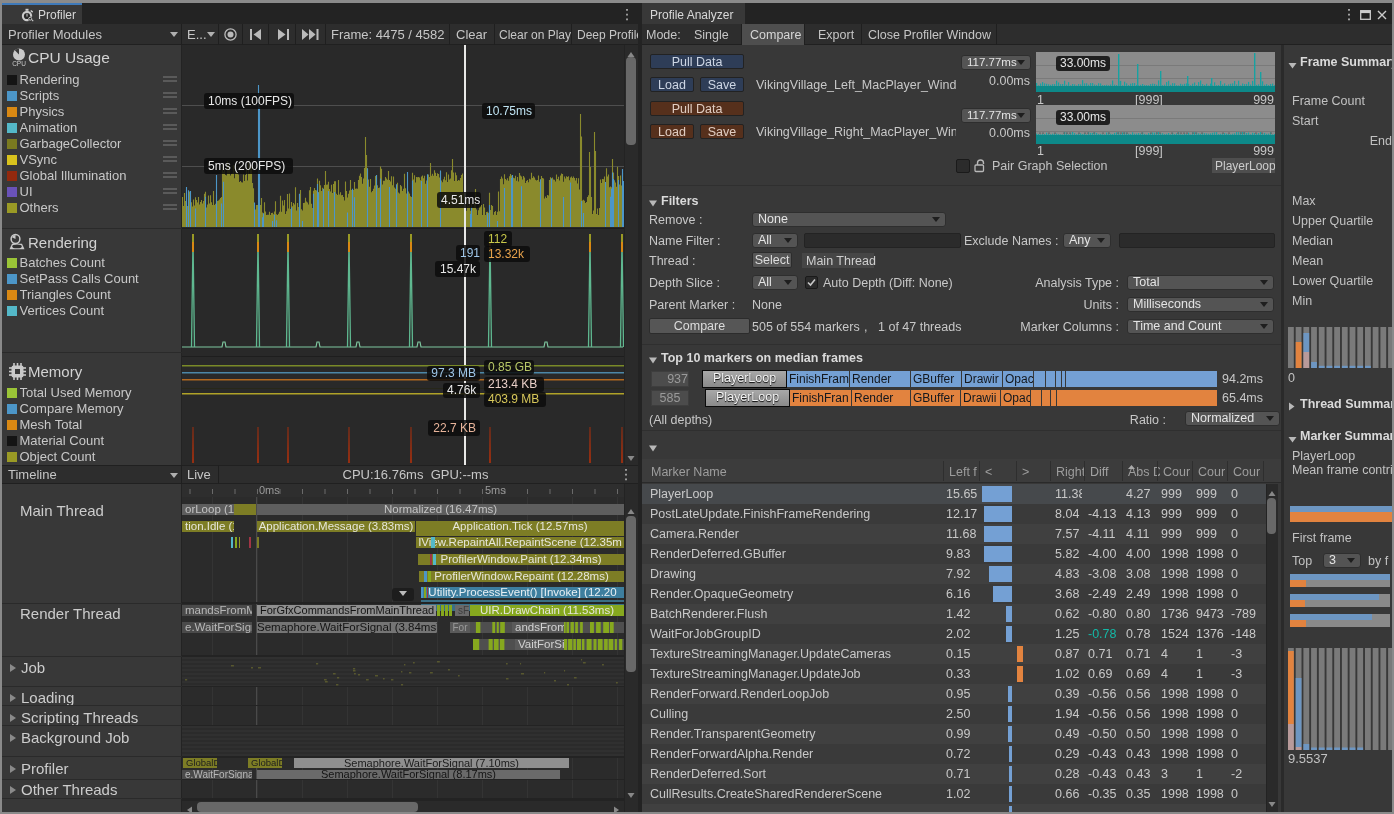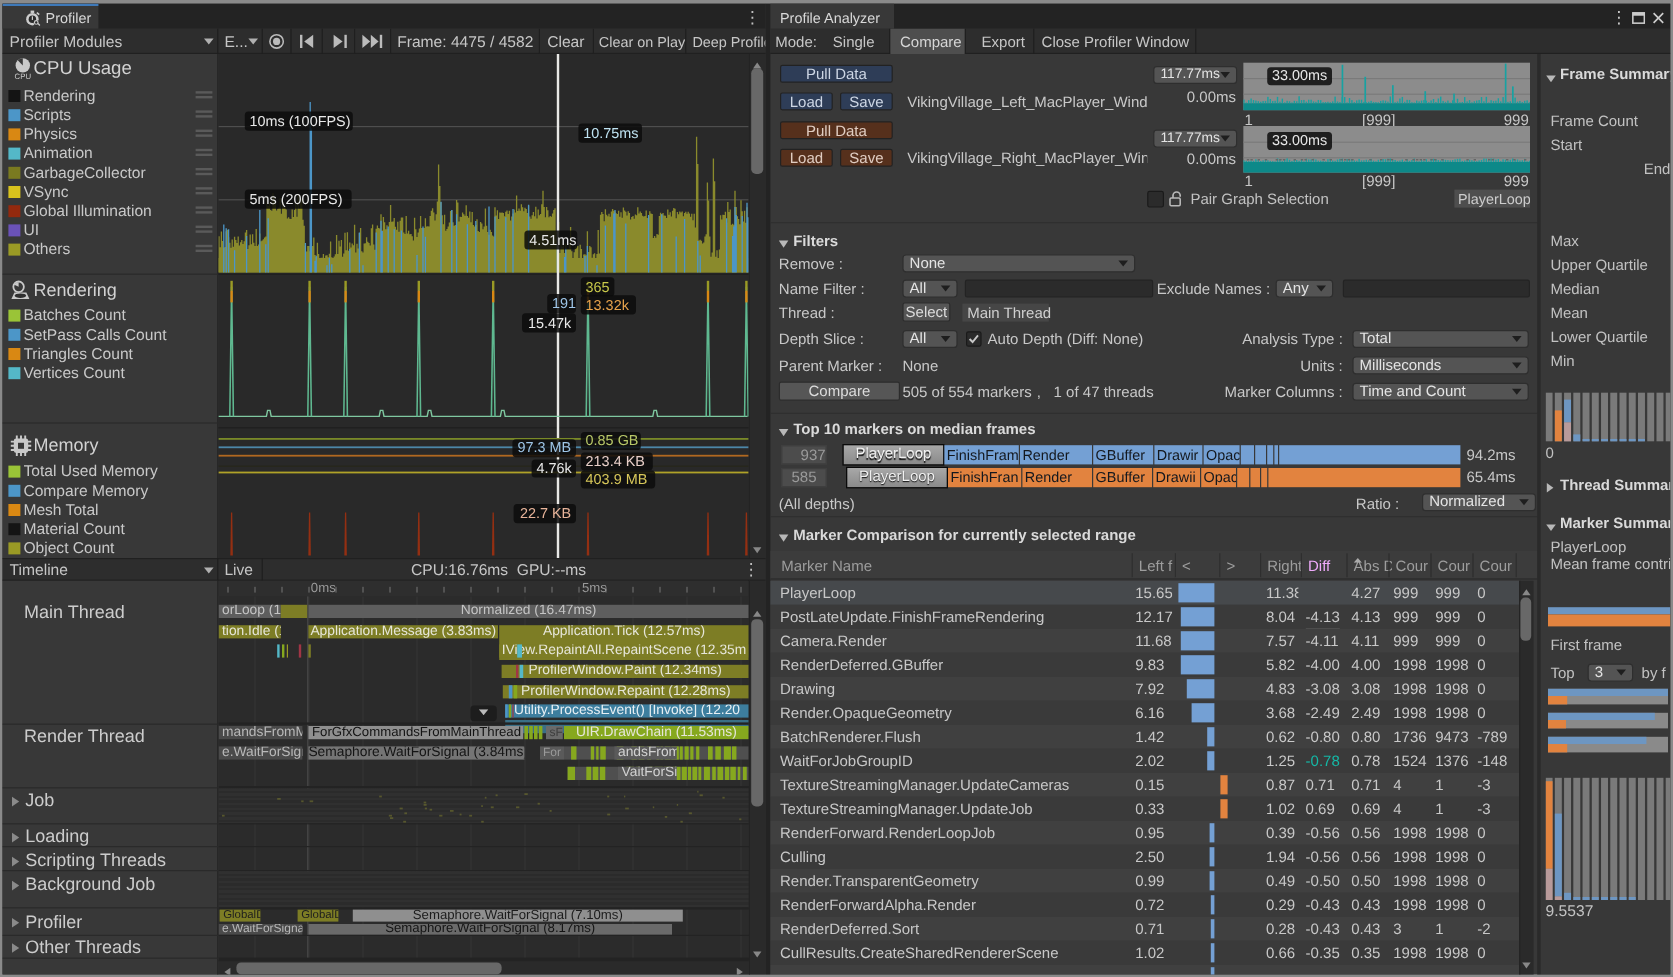--- a/index.html
+++ b/index.html
@@ -188,21 +188,21 @@
         <rect x="307" y="5" width="2" height="8" fill="#9a9a25"></rect>
         <path d="M406.5 118 L408 10 L409.5 118" fill="none" stroke="#5fb890" stroke-width="1.3"></path>
         <rect x="407" y="13" width="2" height="10" fill="#d98813"></rect>
         <rect x="407" y="5" width="2" height="8" fill="#9a9a25"></rect>
         <path d="M438.5 118 L440 10 L441.5 118" fill="none" stroke="#5fb890" stroke-width="1.3"></path>
         <rect x="439" y="13" width="2" height="10" fill="#d98813"></rect>
         <rect x="439" y="5" width="2" height="8" fill="#9a9a25"></rect>
       </svg>
       <div class="a badge" style="left:438px;top:242px;width:24px;height:16px;line-height:16px;color:#9fc6e8;text-align:right;">191</div>
       <div class="a badge" style="left:417px;top:258px;width:45px;height:16px;line-height:16px;text-align:right;">15.47k</div>
-      <div class="a badge" style="left:466px;top:228px;width:28px;height:16px;line-height:16px;color:#c8c84a;">365</div>
+      <div class="a badge" style="left:466px;top:228px;width:28px;height:16px;line-height:16px;color:#c8c84a;">112</div>
       <div class="a badge" style="left:466px;top:243px;width:46px;height:16px;line-height:16px;color:#e8a34c;">13.32k</div>
       <svg class="a" style="left:180px;top:353px;" width="442" height="109" viewBox="0 0 442 109">
         <rect x="0" y="9" width="442" height="1.5" fill="#7a8a28"></rect>
         <rect x="0" y="16" width="442" height="1.5" fill="#4c87a8"></rect>
         <rect x="0" y="23" width="442" height="1.5" fill="#b06820"></rect>
         <rect x="0" y="32" width="442" height="1" fill="#27271a"></rect>
         <rect x="0" y="37" width="442" height="1.5" fill="#b0a228"></rect>
         <path d="M10.5 107 L11 71 L11.5 107" fill="none" stroke="#942f12" stroke-width="1.1"></path>
         <path d="M75.5 107 L76 71 L76.5 107" fill="none" stroke="#942f12" stroke-width="1.1"></path>
         <path d="M105.5 107 L106 71 L106.5 107" fill="none" stroke="#942f12" stroke-width="1.1"></path>
@@ -269,21 +269,21 @@
       <div class="a" style="left:480px;top:494px;width:1px;height:303px;background:#343434;"></div>
       <div class="a" style="left:525px;top:494px;width:1px;height:303px;background:#343434;"></div>
       <div class="a" style="left:570px;top:494px;width:1px;height:303px;background:#343434;"></div>
       <div class="a" style="left:615px;top:494px;width:1px;height:303px;background:#343434;"></div>
       <div class="a" style="left:254px;top:494px;width:1px;height:303px;background:#4a4a4a;"></div>
       <div class="a tx" style="left:180px;top:501px;width:52px;height:11px;background:#5e5e5e;font-size:11.5px;line-height:11px;color:#c4c4c4;text-align:left;padding:0 3px;">orLoop (1.6</div>
       <div class="a" style="left:232px;top:501px;width:22px;height:11px;background:#7d7d25;"></div>
       <div class="a tx" style="left:255px;top:501px;width:367px;height:11px;background:#5e5e5e;font-size:11.5px;line-height:11px;color:#c4c4c4;text-align:center;">Normalized (16.47ms)</div>
       <div class="a tx" style="left:180px;top:518px;width:52px;height:11px;background:#7d7d25;font-size:11.5px;line-height:11px;color:#e6e6da;text-align:left;padding:0 3px;">tion.Idle (1</div>
       <div class="a tx" style="left:255px;top:518px;width:158px;height:11px;background:#7d7d25;font-size:11.5px;line-height:11px;color:#e6e6da;text-align:center;">Application.Message (3.83ms)</div>
-      <div class="a tx" style="left:414px;top:518px;width:208px;height:29px;background:#7d7d25;font-size:11.5px;line-height:11px;color:#e6e6da;text-align:center;">Application.Tick (12.57ms)</div>
+      <div class="a tx" style="left:414px;top:518px;width:208px;height:15px;background:#7d7d25;font-size:11.5px;line-height:11px;color:#e6e6da;text-align:center;">Application.Tick (12.57ms)</div>
       <div class="a" style="left:229px;top:534px;width:2px;height:11px;background:#54b8c8;"></div>
       <div class="a" style="left:233px;top:534px;width:2px;height:11px;background:#86a81e;"></div>
       <div class="a" style="left:237px;top:534px;width:1px;height:11px;background:#9a9a25;"></div>
       <div class="a" style="left:247px;top:534px;width:2px;height:11px;background:#a03545;"></div>
       <div class="a" style="left:255px;top:534px;width:2px;height:11px;background:#7d7d25;"></div>
       <div class="a tx" style="left:414px;top:534px;width:208px;height:11px;background:#7d7d25;font-size:11.5px;line-height:11px;color:#e6e6da;text-align:center;">IView.RepaintAll.RepaintScene (12.35m</div>
       <div class="a" style="left:429px;top:534px;width:4px;height:11px;background:#54b8c8;"></div>
       <div class="a tx" style="left:416px;top:551px;width:206px;height:11px;background:#7d7d25;font-size:11.5px;line-height:11px;color:#e6e6da;text-align:center;">ProfilerWindow.Paint (12.34ms)</div>
       <div class="a" style="left:428px;top:551px;width:2px;height:11px;background:#a03545;"></div>
       <div class="a" style="left:431px;top:551px;width:3px;height:11px;background:#54b8c8;"></div>
@@ -895,33 +895,32 @@
       <div class="a tx" style="left:1220px;top:388px;width:55px;height:14px;line-height:14px;color:#c8c8c8;">65.4ms</div>
       <div class="a tx" style="left:647px;top:410px;width:90px;height:14px;line-height:14px;">(All depths)</div>
       <div class="a tx" style="left:1100px;top:410px;width:64px;height:14px;line-height:14px;text-align:right;">Ratio :</div>
       <div class="a" style="left:1183px;top:408px;width:95px;height:15px;background:#545454;border:1px solid #2e2e2e;border-radius:3px;"></div>
       <div class="a tx" style="left:1189px;top:409px;width:75px;height:13px;line-height:13px;font-size:12.5px;color:#e4e4e4;">Normalized</div>
       <div class="a arrow" style="left:1264px;top:413px;width:8px;height:5px;border-top-color:#1e1e1e;"></div>
       <div class="a" style="left:640px;top:427px;width:639px;height:1px;background:#2f2f2f;"></div>
       <div class="a" style="left:646px;top:438px;width:10px;height:8px;"><svg width="10" height="8">
           <path d="M1 1.5 L9 1.5 L5 7.5 Z" fill="#b8b8b8"></path>
         </svg></div>
-      <div class="a tx" style="left:659px;top:436px;width:400px;height:14px;line-height:14px;font-weight:bold;color:#dadada;">Marker Comparison for currently selected range</div>
       <div class="a" style="left:640px;top:456px;width:639px;height:24px;background:#3c3c3c;border-bottom:1px solid #2a2a2a;"></div>
       <div class="a tx" style="left:649px;top:461px;width:280px;height:16px;line-height:16px;color:#9d9d9d;">Marker Name</div>
       <div class="a" style="left:941px;top:458px;width:1px;height:20px;background:#2e2e2e;"></div>
       <div class="a tx" style="left:947px;top:461px;width:32px;height:16px;line-height:16px;color:#9d9d9d;">Left f</div>
       <div class="a" style="left:977px;top:458px;width:1px;height:20px;background:#2e2e2e;"></div>
       <div class="a tx" style="left:983px;top:461px;width:32px;height:16px;line-height:16px;color:#9d9d9d;">&lt;</div>
       <div class="a" style="left:1014px;top:458px;width:1px;height:20px;background:#2e2e2e;"></div>
       <div class="a tx" style="left:1020px;top:461px;width:32px;height:16px;line-height:16px;color:#9d9d9d;">&gt;</div>
       <div class="a" style="left:1048px;top:458px;width:1px;height:20px;background:#2e2e2e;"></div>
       <div class="a tx" style="left:1054px;top:461px;width:32px;height:16px;line-height:16px;color:#9d9d9d;">Right</div>
       <div class="a" style="left:1082px;top:458px;width:1px;height:20px;background:#2e2e2e;"></div>
-      <div class="a tx" style="left:1088px;top:461px;width:32px;height:16px;line-height:16px;color:#f0abfc;">Diff</div>
+      <div class="a tx" style="left:1088px;top:461px;width:32px;height:16px;line-height:16px;color:#a3a3a3;">Diff</div>
       <div class="a" style="left:1120px;top:458px;width:1px;height:20px;background:#2e2e2e;"></div>
       <div class="a tx" style="left:1126px;top:461px;width:32px;height:16px;line-height:16px;color:#9d9d9d;">Abs D</div>
       <div class="a" style="left:1155px;top:458px;width:1px;height:20px;background:#2e2e2e;"></div>
       <div class="a tx" style="left:1161px;top:461px;width:32px;height:16px;line-height:16px;color:#9d9d9d;">Cour</div>
       <div class="a" style="left:1190px;top:458px;width:1px;height:20px;background:#2e2e2e;"></div>
       <div class="a tx" style="left:1196px;top:461px;width:32px;height:16px;line-height:16px;color:#9d9d9d;">Cour</div>
       <div class="a" style="left:1225px;top:458px;width:1px;height:20px;background:#2e2e2e;"></div>
       <div class="a tx" style="left:1231px;top:461px;width:32px;height:16px;line-height:16px;color:#9d9d9d;">Cour</div>
       <div class="a" style="left:1261px;top:458px;width:1px;height:20px;background:#2e2e2e;"></div>
       <div class="a" style="left:1126px;top:455px;width:8px;height:5px;"><svg width="7" height="4">

